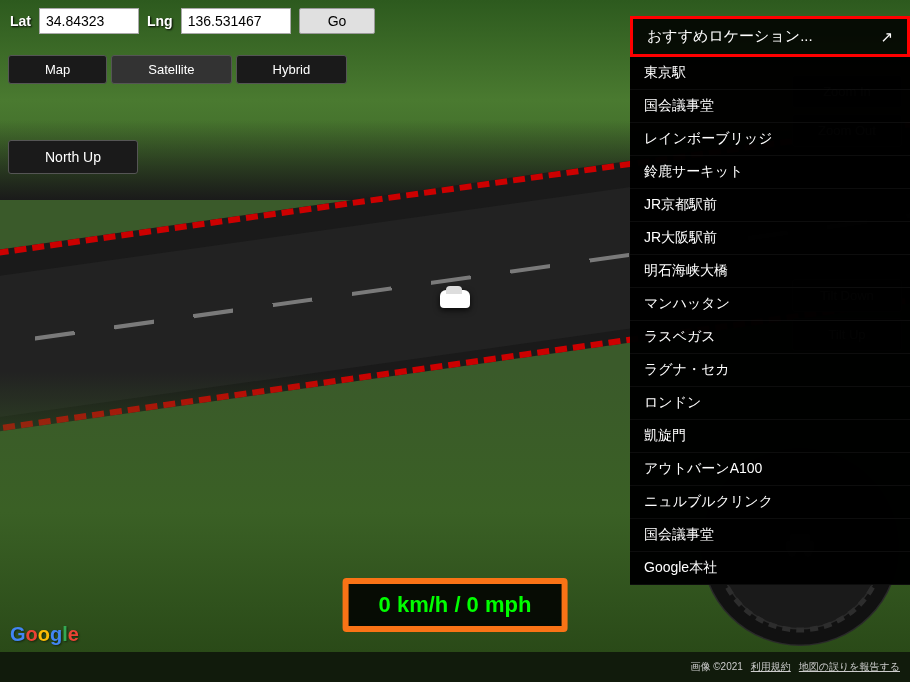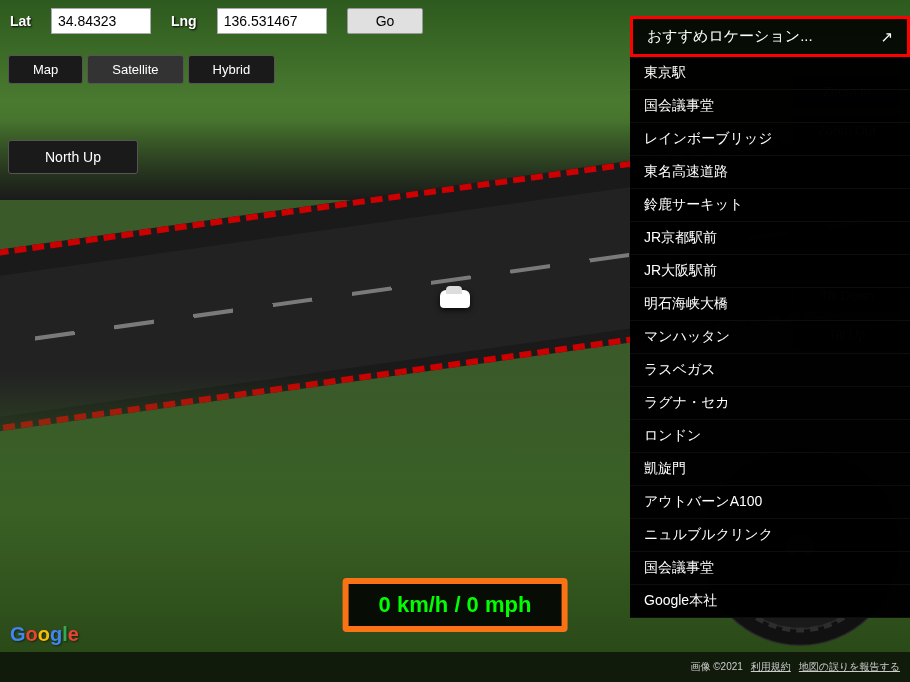--- a/index.html
+++ b/index.html
@@ -161,21 +161,21 @@
 
     
     .top-controls {
       position: absolute;
       top: 0;
       left: 0;
       width: 100%;
       padding: 8px 10px;
       display: flex;
       align-items: center;
-      gap: 20px;
+      gap: 8px;
       background: rgba(0,0,0,0.0);
       z-index: 100;
     }
 
     .coord-label {
       color: #fff;
       font-size: 14px;
       font-weight: bold;
       text-shadow: 1px 1px 2px #000;
     }
@@ -205,21 +205,21 @@
       left: 8px;
       display: flex;
       gap: 4px;
       z-index: 100;
     }
 
     .map-type-btn {
       background: #1a1a1a;
       color: #fff;
       border: 1px solid #555;
-      padding: 6px 24px;
+      padding: 6px 36px;
       font-size: 13px;
       cursor: pointer;
       border-radius: 3px;
     }
     .map-type-btn.active {
       background: #333;
     }
 
     
     .nav-buttons {
@@ -361,21 +361,20 @@
 
 <div class="dropdown-overlay">
   <div class="dropdown-header">
     <span>おすすめロケーション...</span>
     <span>↗</span>
   </div>
   <div class="dropdown-list" id="dropdown-list">
   <div class="dropdown-item">東京駅</div>
       <div class="dropdown-item">国会議事堂</div>
       <div class="dropdown-item">レインボーブリッジ</div>
-      <div class="dropdown-item">東名高速道路</div>
       <div class="dropdown-item">鈴鹿サーキット</div>
       <div class="dropdown-item">JR京都駅前</div>
       <div class="dropdown-item">JR大阪駅前</div>
       <div class="dropdown-item">明石海峡大橋</div>
       <div class="dropdown-item">マンハッタン</div>
       <div class="dropdown-item">ラスベガス</div>
       <div class="dropdown-item">ラグナ・セカ</div>
       <div class="dropdown-item">ロンドン</div>
       <div class="dropdown-item">凱旋門</div>
       <div class="dropdown-item">アウトバーンA100</div>

